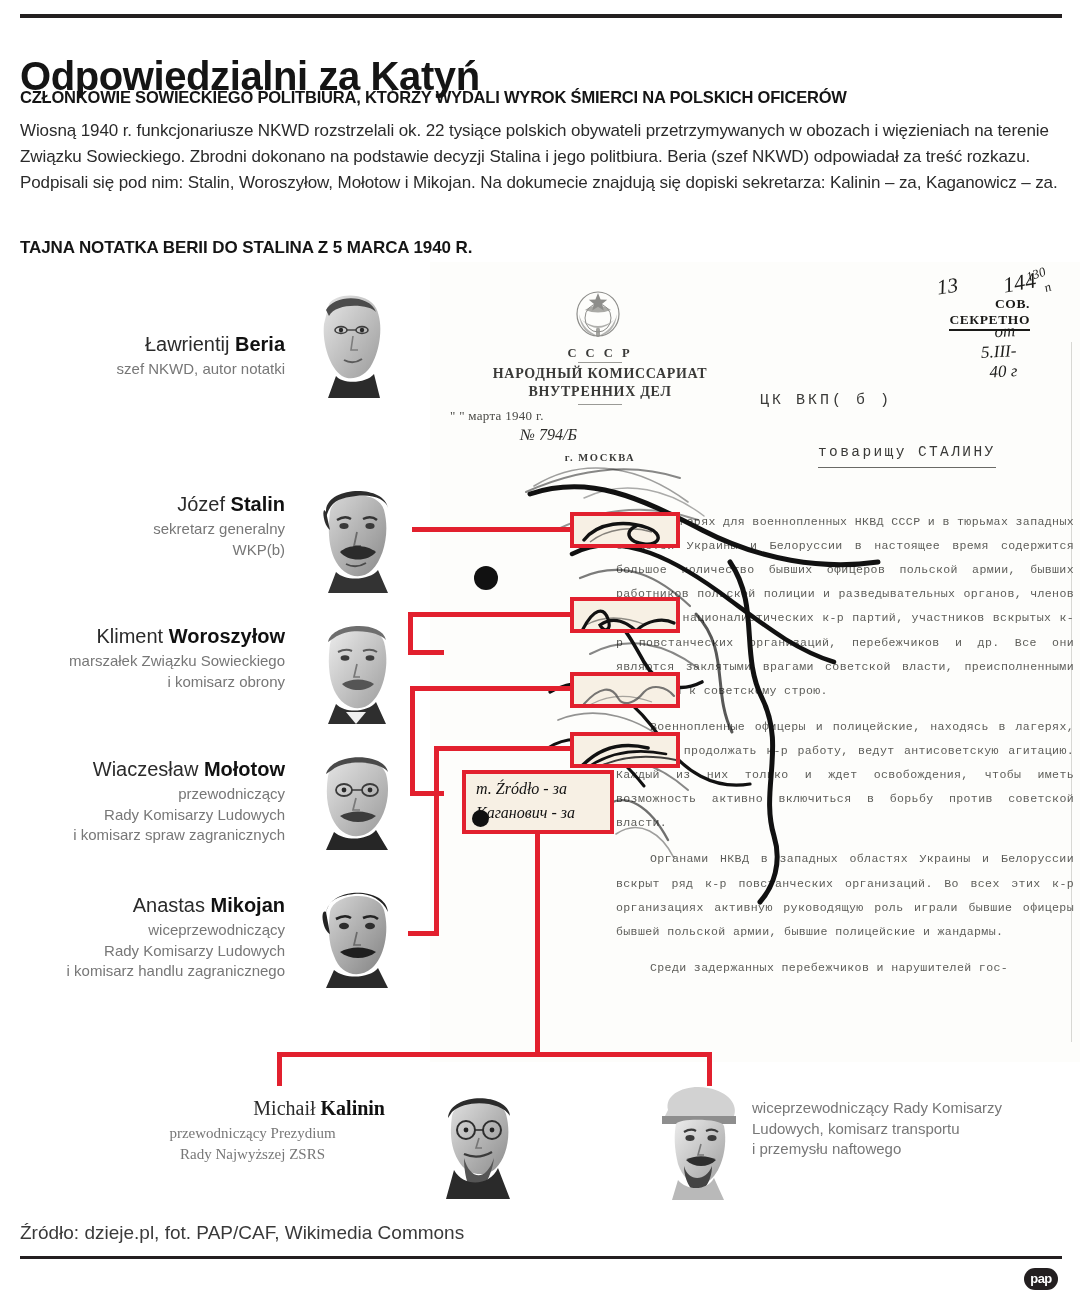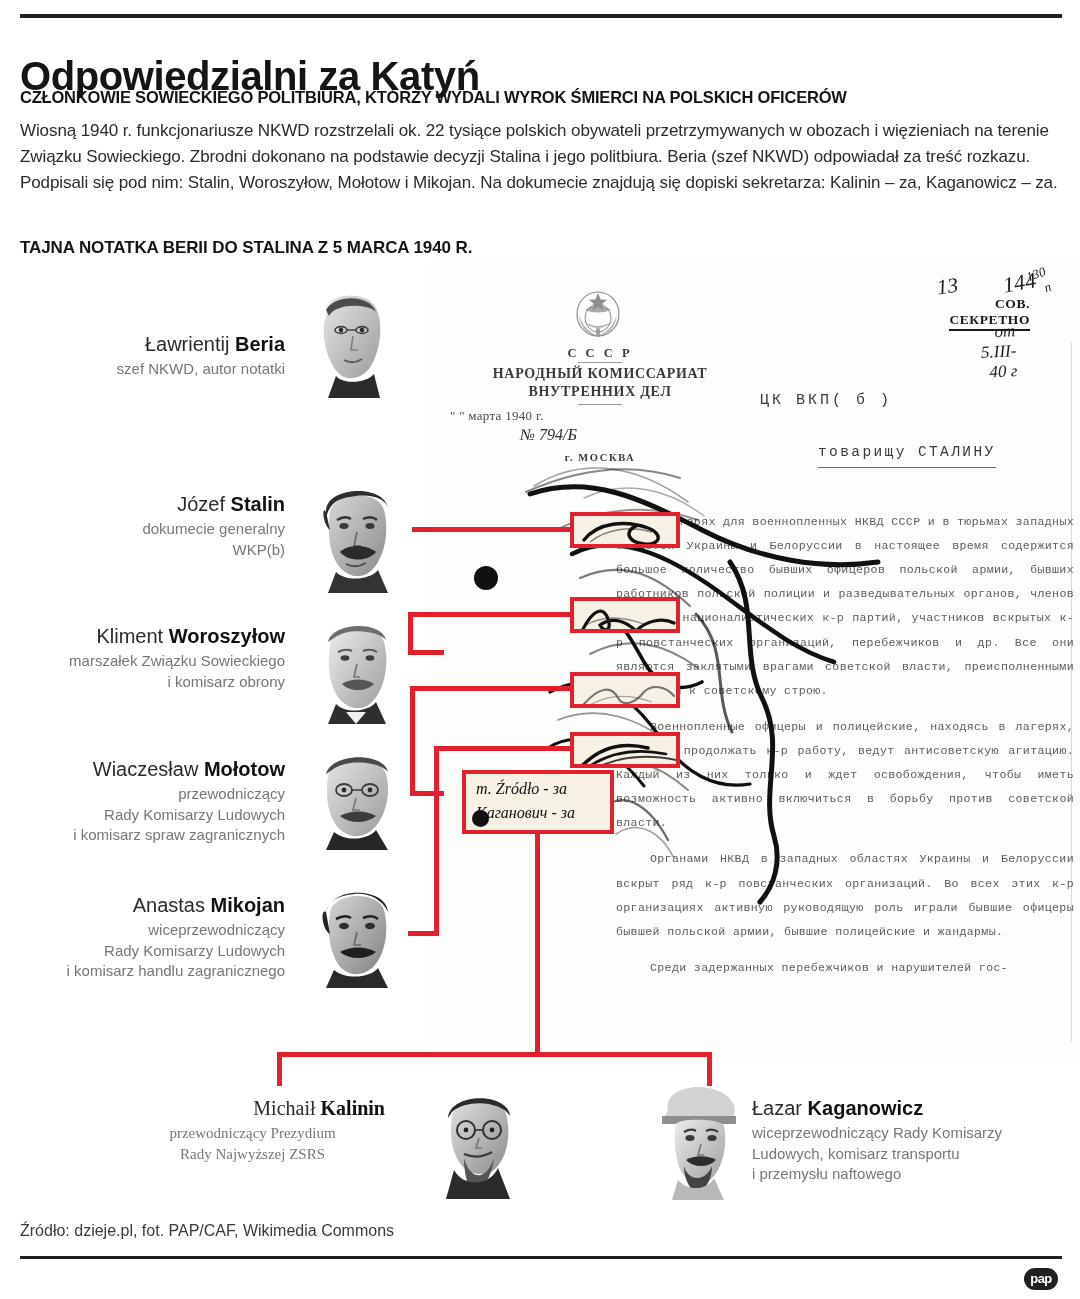--- a/index.html
+++ b/index.html
@@ -140,21 +140,21 @@
   .p-name b { color:#111; }
   .p-role { font-size:15px; color:#777; line-height:1.38; margin-top:2px; }
   .portrait { position:absolute; overflow:hidden; }
 
   
   .p-text-left { text-align:left; }
 
   
   #source {
     position:absolute; left:20px; top:1222px;
-    font-size:16px; color:#3a3a3a;
+    font-size:19px; color:#3a3a3a;
   }
   #bot-rule {
     position:absolute; left:20px; top:1256px; width:1042px; height:3px;
     background:#231f20;
   }
   #pap-logo {
     position:absolute; right:22px; top:1268px; width:34px; height:22px;
     border-radius:11px; background:#231f20; color:#fff;
     font-size:13px; font-weight:bold; text-align:center; line-height:22px;
     letter-spacing:-0.5px;
@@ -314,21 +314,21 @@
     <ellipse cx="66" cy="42" rx="2.2" ry="2.2" fill="#2a2a2a"></ellipse>
     <path d="M57 48 L55 62 h7" fill="none" stroke="#7d7d7d" stroke-width="1.6"></path>
     <path d="M48 72 q9 5 18 -1" fill="none" stroke="#5a5a5a" stroke-width="2"></path>
     <path d="M40 88 C 46 96, 70 96, 78 86 L84 110 H32 Z" fill="#2b2b2b"></path>
   </svg>
 </div>
 
 <div class="person">
   <div class="p-text" style="left:20px; top:492px; width:265px;">
     <div class="p-name"><span>Józef </span><b>Stalin</b></div>
-    <div class="p-role" style="white-space:pre-line;">dokumecie generalny
+    <div class="p-role" style="white-space:pre-line;">sekretarz generalny
 WKP(b)</div>
   </div>
   <svg class="portrait" style="left:300px; top:478px;" width="112" height="115" viewBox="0 0 112 115">
     <defs>
         <linearGradient id="gs" x1="0" y1="0" x2="1" y2="1">
           <stop offset="0" stop-color="#d8d8d8"></stop>
           <stop offset="1" stop-color="#8a8a8a"></stop>
         </linearGradient>
       </defs>
     <path d="M30 34 C 32 14, 78 10, 84 32 C 90 54, 84 80, 72 92 C 60 104, 42 98, 34 80 C 28 66, 28 48, 30 34 Z" fill="url(#gs)"></path>
@@ -447,21 +447,20 @@
     <ellipse cx="70" cy="46" rx="2.4" ry="2.4" fill="#222"></ellipse>
     <path d="M57 54 l-3 10 h6" fill="none" stroke="#757575" stroke-width="1.6"></path>
     <path d="M42 70 q14 6 28 -2" stroke="#3a3a3a" stroke-width="2.2" fill="none"></path>
     <path d="M42 74 C 48 96, 64 98, 72 74 C 70 92, 60 108, 54 108 C 46 108, 42 90, 42 74 Z" fill="#555"></path>
     <path d="M32 86 C 42 104, 68 102, 76 84 L88 115 H24 Z" fill="#2a2a2a"></path>
   </svg>
 </div>
 
 <div class="person">
   <div class="p-text p-text-left" style="left:752px; top:1096px; width:310px;">
-    <div class="p-name"><span>Łazar </span><b>Kaganowicz</b></div>
     <div class="p-role" style="white-space:pre-line;">wiceprzewodniczący Rady Komisarzy
 Ludowych, komisarz transportu
 i przemysłu naftowego</div>
   </div>
   <svg class="portrait" style="left:650px; top:1082px;" width="98" height="118" viewBox="0 0 98 118">
     <defs>
         <linearGradient id="gg" x1="0" y1="0" x2="1" y2="1">
           <stop offset="0" stop-color="#ececec"></stop>
           <stop offset="1" stop-color="#9f9f9f"></stop>
         </linearGradient>

